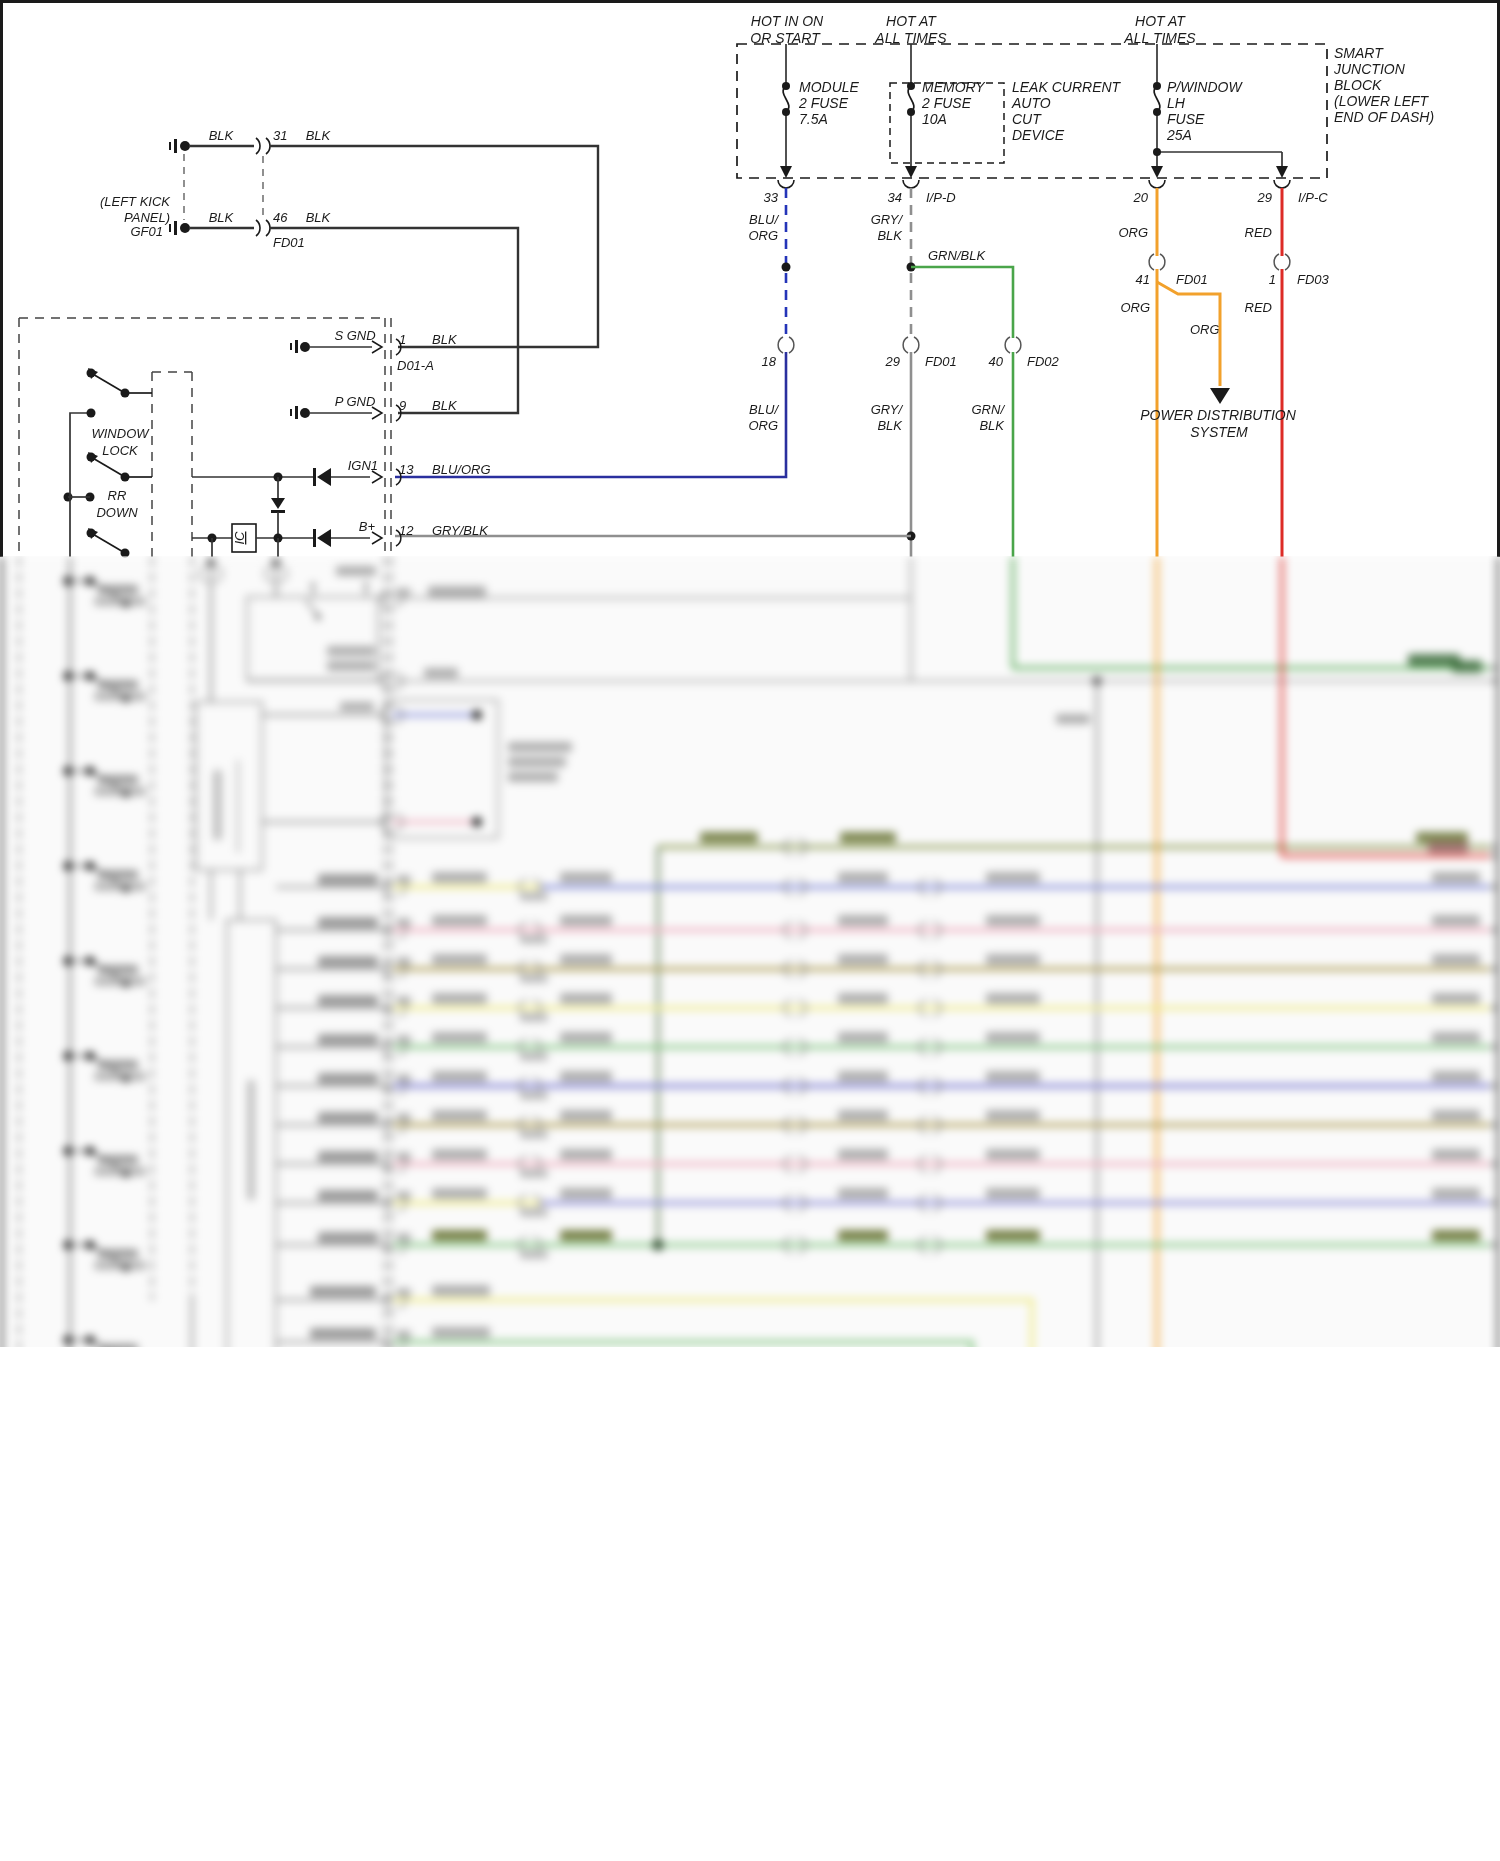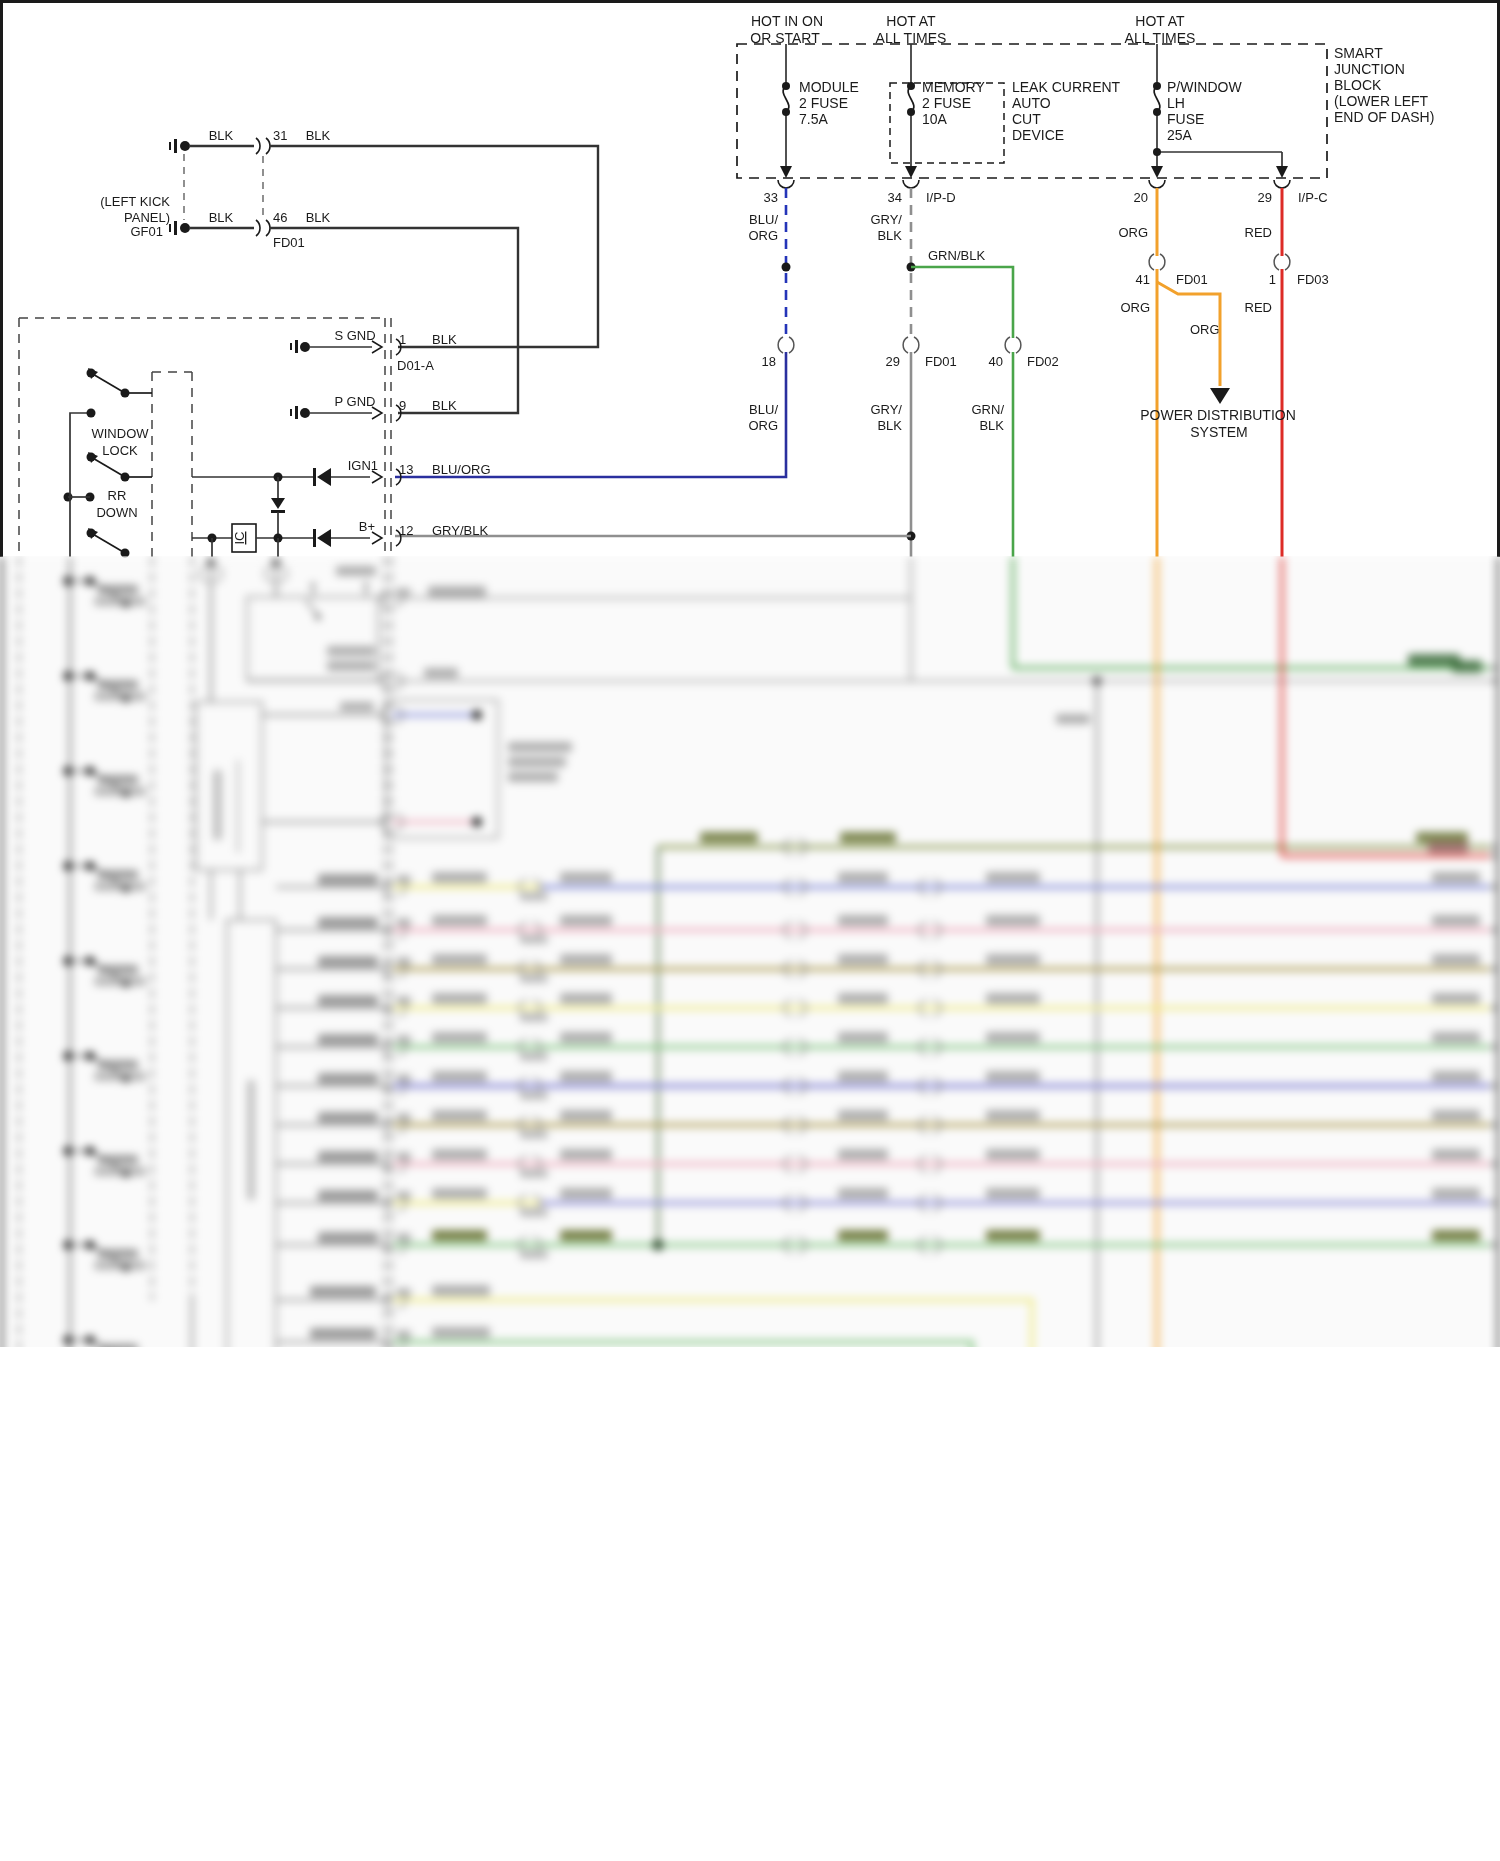--- a/index.html
+++ b/index.html
@@ -1,16 +1,16 @@
 <!DOCTYPE html>
 <html><head>
 <meta charset="utf-8">
 <style>
   html,body{margin:0;padding:0;background:#fff;}
-  .page{position:relative;width:1500px;height:1347px;background:#ffffff;overflow:hidden;}
+  .page{position:relative;width:1500px;height:1347px;background:#ffffff;overflow:hidden;font-style:italic;}
   svg{display:block;font-family:"Liberation Sans", sans-serif;}
   text{fill:#1b1b1b;font-family:"Liberation Sans", sans-serif;}
   .t14{font-size:14px;}
   .t13{font-size:13px;}
   .blur-layer{filter:blur(4px);}
 </style>
 <style>.w-bluedash{stroke:#2434b8}.w-navy{stroke:#2a2f9e}.w-gray{stroke:#8f8f8f}
 .w-green{stroke:#4aa54a}.w-orange{stroke:#f2a12c}.w-red{stroke:#dd2b26}.w-black{stroke:#333333}</style></head>
 <body>
 

